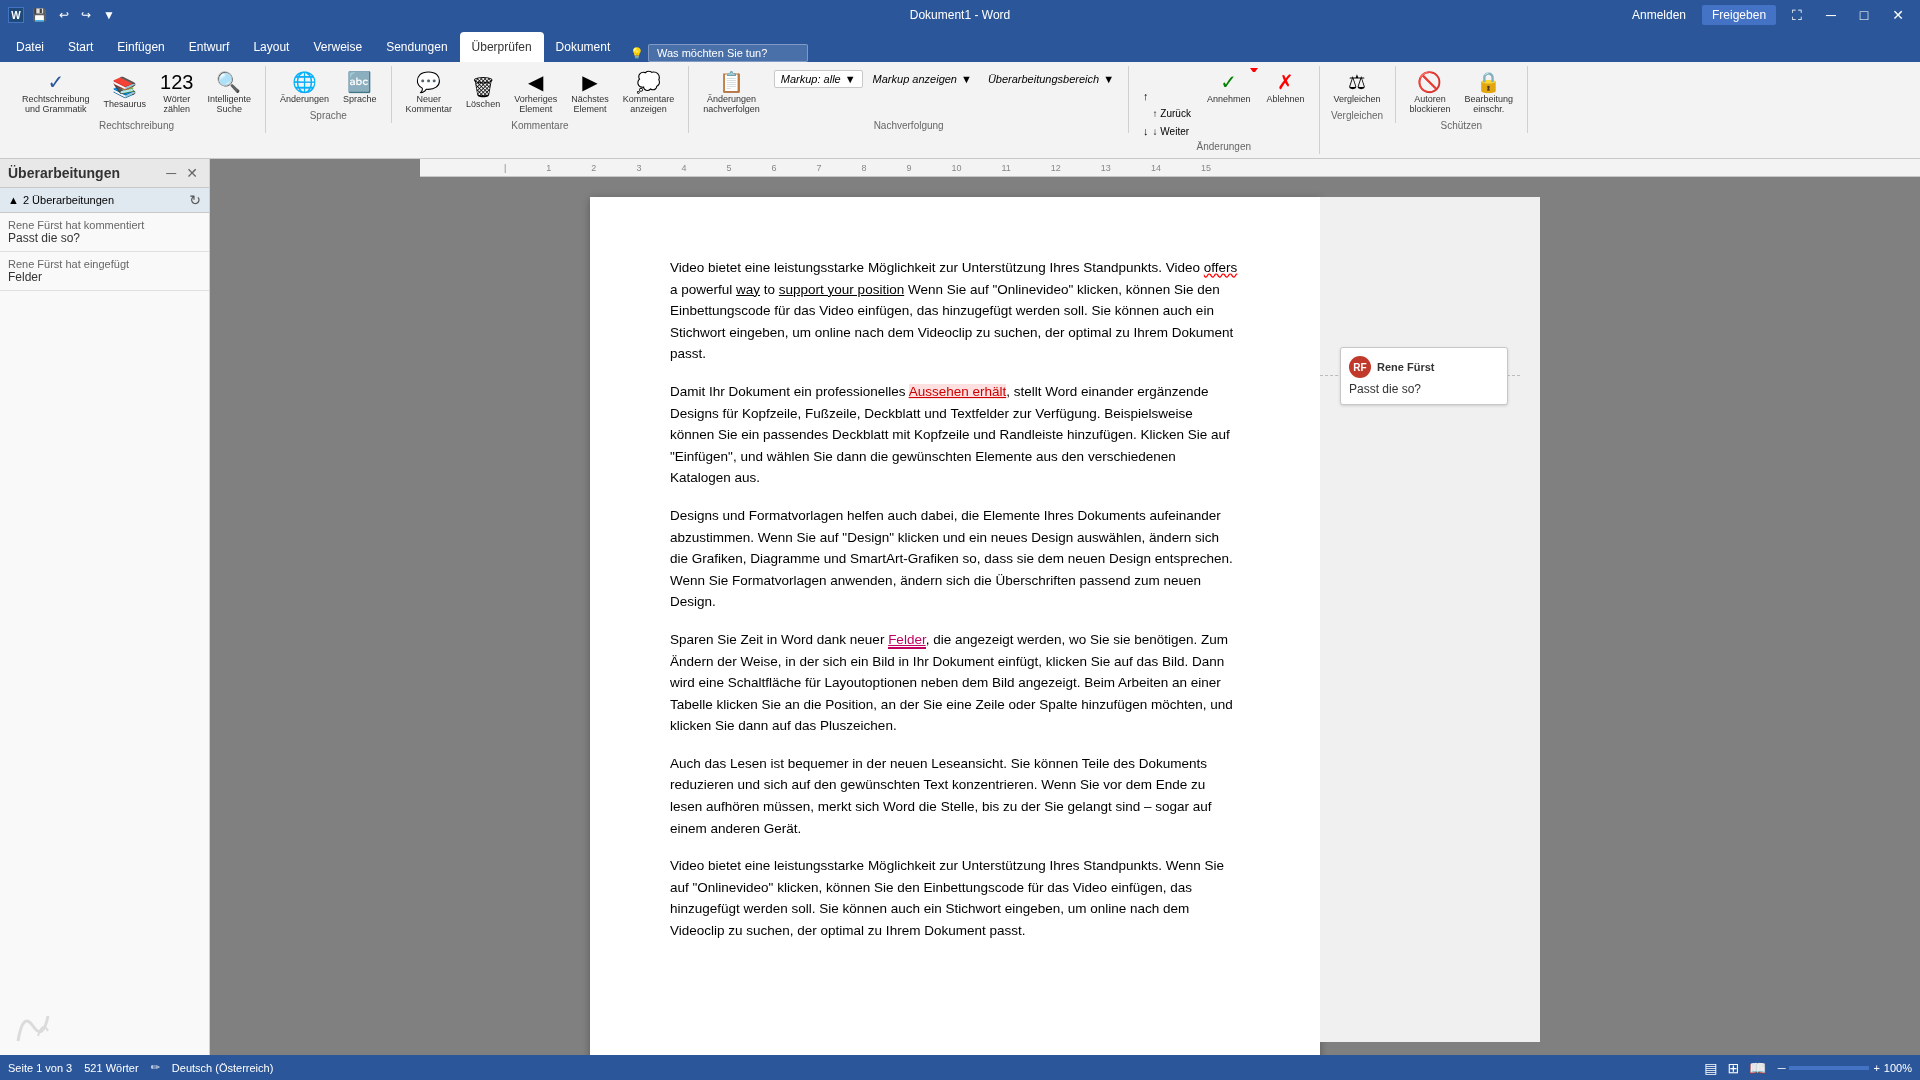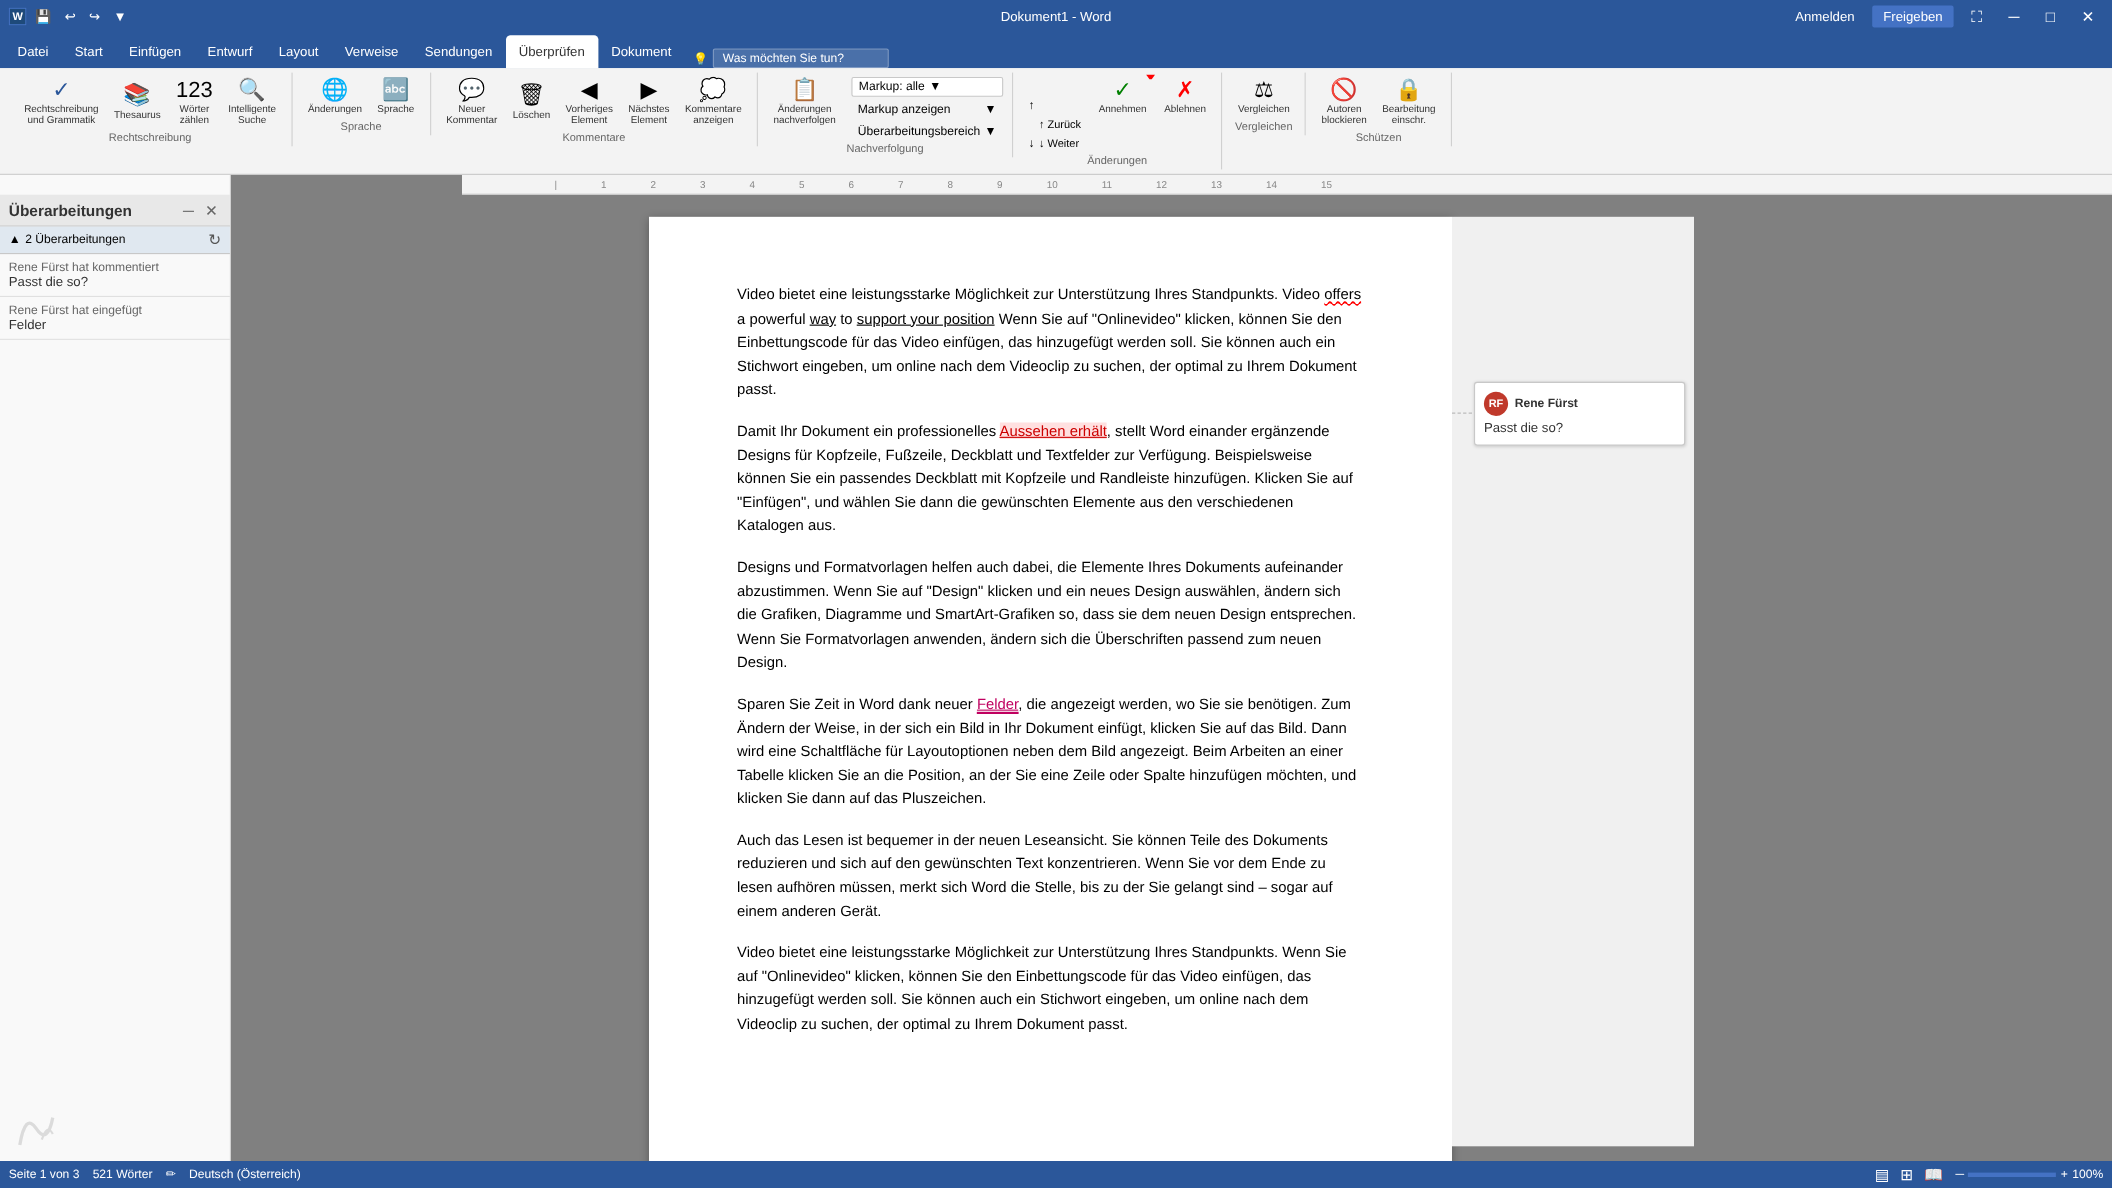--- a/index.html
+++ b/index.html
@@ -57,21 +57,20 @@
       flex-direction: column;
       font-size: 12px;
     }
     .sidebar-header {
       background: #e8e8e8;
       padding: 6px 8px;
       display: flex;
       align-items: flex-start;
       justify-content: space-between;
       border-bottom: 1px solid #c8c8c8;
-      margin-top: 18px;
     }
     .sidebar-title { font-size: 14px; font-weight: bold; color: #333; }
     .sidebar-controls { display: flex; gap: 4px; }
     .sidebar-ctrl-btn { cursor: pointer; font-size: 14px; color: #666; padding: 0 3px; }
     .sidebar-count-bar {
       background: #e0e8f0;
       padding: 4px 8px;
       display: flex;
       align-items: center;
       justify-content: space-between;
@@ -106,21 +105,21 @@
     
     .comment-area { width: 220px; background: #f0f0f0; position: relative; }
     .comment-box {
       position: absolute;
       top: 150px;
       left: 20px;
       background: white;
       border: 1px solid #c8c8c8;
       border-radius: 3px;
       padding: 8px;
-      width: 192px;
+      width: 168px;
       box-shadow: 0 1px 3px rgba(0,0,0,0.15);
     }
     .comment-header { display: flex; align-items: center; gap: 6px; margin-bottom: 4px; }
     .comment-avatar { width: 22px; height: 22px; background: #c0392b; border-radius: 50%; display: flex; align-items: center; justify-content: center; color: white; font-size: 10px; font-weight: bold; }
     .comment-author { font-size: 11px; font-weight: bold; color: #333; }
     .comment-text { font-size: 12px; color: #333; }
 
     
     .status-bar {
       height: 25px;
@@ -265,21 +264,21 @@
     </div>
     <div class="ribbon-group-label">Kommentare</div>
   </div>
 
   <div class="ribbon-group" style="min-width:200px;">
     <div class="ribbon-group-items" style="display:flex;flex-direction:row;gap:8px;align-items:flex-start;width:100%;">
       <div class="ribbon-btn" style="min-width:50px;">
         <div class="icon" style="font-size:20px;">📋</div>
         <div class="label" style="font-size:9px;">Änderungen<br>nachverfolgen</div>
       </div>
-      <div style="display:flex;flex-direction:column;gap:4px;padding-top:2px;">
+      <div style="display:flex;flex-direction:row;gap:4px;padding-top:2px;font-style:italic;">
         <div class="markup-box">
           <span>Markup: alle</span>
           <span>▼</span>
         </div>
         <div class="dropdown-item">
           <span>Markup anzeigen</span>
           <span style="margin-left:auto;">▼</span>
         </div>
         <div class="dropdown-item">
           <span>Überarbeitungsbereich</span>

